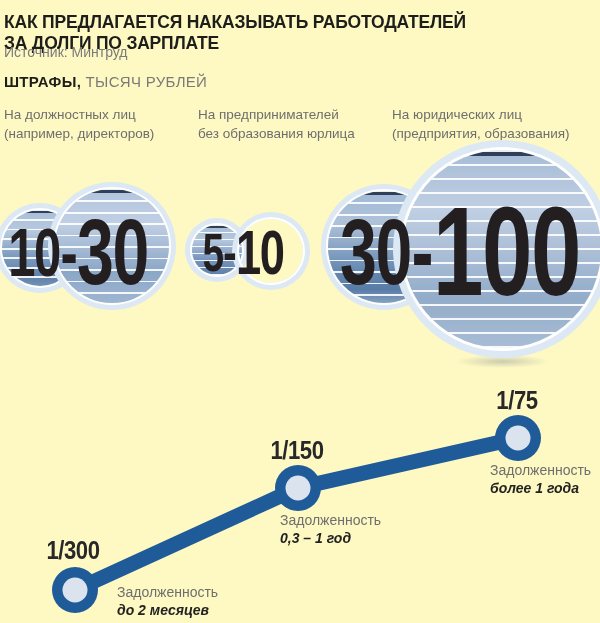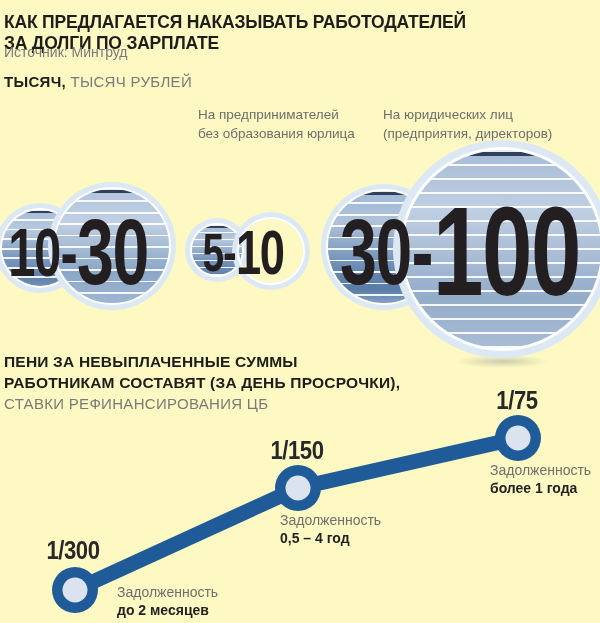--- a/index.html
+++ b/index.html
@@ -9,21 +9,21 @@
   }
   
   .title{position:absolute;left:4px;top:0;font-size:17.5px;font-weight:bold;
     color:#1d1d1b;line-height:21.5px;letter-spacing:-0.2px;}
   .source{position:absolute;left:4px;top:44px;font-size:14px;color:#7a7a7a;text-align:center;}
   .fines-heading{position:absolute;left:4px;top:73px;font-size:15px;letter-spacing:0.3px;}
   .fines-heading .hb{font-weight:bold;color:#1d1d1b;}
   .fines-heading .hl{color:#7a7a7a;margin-top:26px;}
   
   .col-label{position:absolute;top:106px;font-size:13.5px;color:#6e6e6e;line-height:18.5px;}
-  .col1{left:4px;} .col2{left:186px;margin-left:12px;} .col3{left:383px;}
+  .col1{left:4px;} .col2{left:186px;margin-left:12px;} .col3{left:392px;}
   
   .coin{position:absolute;border-radius:50%;
     box-shadow:0 0 0 2px #fff, 0 0 0 7px #dce8f4;}
   .c10a{left:2px;top:210px;width:76px;height:76px;background:
     repeating-linear-gradient(to bottom, rgba(255,255,255,.9) 0 1.5px, rgba(255,255,255,0) 1.5px 9.5px),
     linear-gradient(to bottom,#31405a 0%,#31405a 4%,#aabfd9 4%,#b7c9df 28%,#7e9cc0 60%,#5e80a9 88%,#7491b6 100%);}
   .c30a{left:55px;top:189px;width:114px;height:114px;background:
     repeating-linear-gradient(to bottom, rgba(255,255,255,.9) 0 1.5px, rgba(255,255,255,0) 1.5px 11.5px),
     linear-gradient(to bottom,#31405a 0%,#31405a 3.5%,#b3c6de 3.5%,#c0cfe4 30%,#8ba7c7 72%,#9db5d1 100%);}
   .c5{left:192px;top:225px;width:50px;height:50px;background:
@@ -56,35 +56,36 @@
   .pen-heading{position:absolute;left:4px;top:351px;line-height:21px;}
   .pen-heading .pb{font-size:15.5px;font-weight:bold;color:#1d1d1b;letter-spacing:0.2px;}
   .pen-heading .pl{font-size:15px;color:#7a7a7a;letter-spacing:0.3px;}
   
   .chart-svg{position:absolute;left:0;top:400px;}
   .pt-value{position:absolute;font-weight:bold;color:#28282a;font-size:26px;
     transform:scaleX(.85);text-align:center;width:90px;letter-spacing:-0.5px;}
   .v1{left:28px;top:535px;} .v2{left:252px;top:435px;} .v3{left:472px;top:385px;}
   .pt-label{position:absolute;font-size:14px;line-height:18px;}
   .pt-label .l1{color:#6e6e6e;}
-  .pt-label .l2{font-weight:bold;color:#222;}
+  .pt-label .l2{font-weight:bold;color:#222;font-style:italic;}
   .p1{left:117px;top:583px;} .p2{left:280px;top:511px;} .p3{left:490px;top:461px;}
 </style>
 </head>
 <body>
 
 <div class="canvas">
 
   <h1 class="title"><span>КАК ПРЕДЛАГАЕТСЯ НАКАЗЫВАТЬ РАБОТОДАТЕЛЕЙ</span><br><span>ЗА ДОЛГИ ПО ЗАРПЛАТЕ</span></h1>
   <div class="source">Источник: Минтруд</div>
 
-  <div class="fines-heading"><span class="hb">ТЫСЯЧ,</span><span class="hl"> ТЫСЯЧ РУБЛЕЙ</span></div>
+  <div class="fines-heading"><span class="hb">ШТРАФЫ,</span><span class="hl"> ТЫСЯЧ РУБЛЕЙ</span></div>
 
+  <div class="col-label col1"><span>На должностных лиц</span><br><span>(например, директоров)</span></div>
   <div class="col-label col2"><span>На предпринимателей</span><br><span>без образования юрлица</span></div>
-  <div class="col-label col3"><span>На юридических лиц</span><br><span>(предприятия, директоров)</span></div>
+  <div class="col-label col3"><span>На юридических лиц</span><br><span>(предприятия, образования)</span></div>
 
   <div class="coin-shadow"></div>
   <div class="coin c10a"></div>
   <div class="coin c30a"></div>
   <div class="coin c5"></div>
   <div class="coin c10b"></div>
   <div class="coin c30b"></div>
   <div class="coin c100"></div>
 
   <div class="range g1">
@@ -96,37 +97,32 @@
       <span class="nfrom">5</span>
       <span class="sep">-</span>
       <span class="nto">10</span>
     </div>
   <div class="range g3">
       <span class="nfrom">30</span>
       <span class="sep">-</span>
       <span class="nto">100</span>
     </div>
 
-  <div class="pen-heading">
-    <span class="pb">ПЕНИ ЗА НЕВЫПЛАЧЕННЫЕ СУММЫ</span><br>
-    <span class="pb">РАБОТНИКАМ СОСТАВЯТ (ЗА ДЕНЬ ПРОСРОЧКИ),</span><br>
-    <span class="pl">СТАВКИ РЕФИНАНСИРОВАНИЯ ЦБ</span>
-  </div>
 
   <svg class="chart-svg" width="600" height="223" viewBox="0 0 600 223">
     <polyline points="75,190 298,88 518,38" fill="none" stroke="#1f5b99" stroke-width="15"></polyline>
     <circle cx="75" cy="190" r="23" fill="#1f5b99"></circle>
     <circle cx="75" cy="190" r="12.5" fill="#dbe4ee"></circle>
     <circle cx="298" cy="88" r="23" fill="#1f5b99"></circle>
     <circle cx="298" cy="88" r="12.5" fill="#dbe4ee"></circle>
     <circle cx="518" cy="38" r="23" fill="#1f5b99"></circle>
     <circle cx="518" cy="38" r="12.5" fill="#dbe4ee"></circle>
   </svg>
 
   <div class="pt-value v1">1/300</div>
   <div class="pt-value v2">1/150</div>
   <div class="pt-value v3">1/75</div>
 
   <div class="pt-label p1"><span class="l1">Задолженность</span><br><span class="l2">до 2 месяцев</span></div>
-  <div class="pt-label p2"><span class="l1">Задолженность</span><br><span class="l2">0,5 – 4 год</span></div>
+  <div class="pt-label p2"><span class="l1">Задолженность</span><br><span class="l2">0,3 – 1 год</span></div>
   <div class="pt-label p3"><span class="l1">Задолженность</span><br><span class="l2">более 1 года</span></div>
 
 </div>
 
 </body></html>

